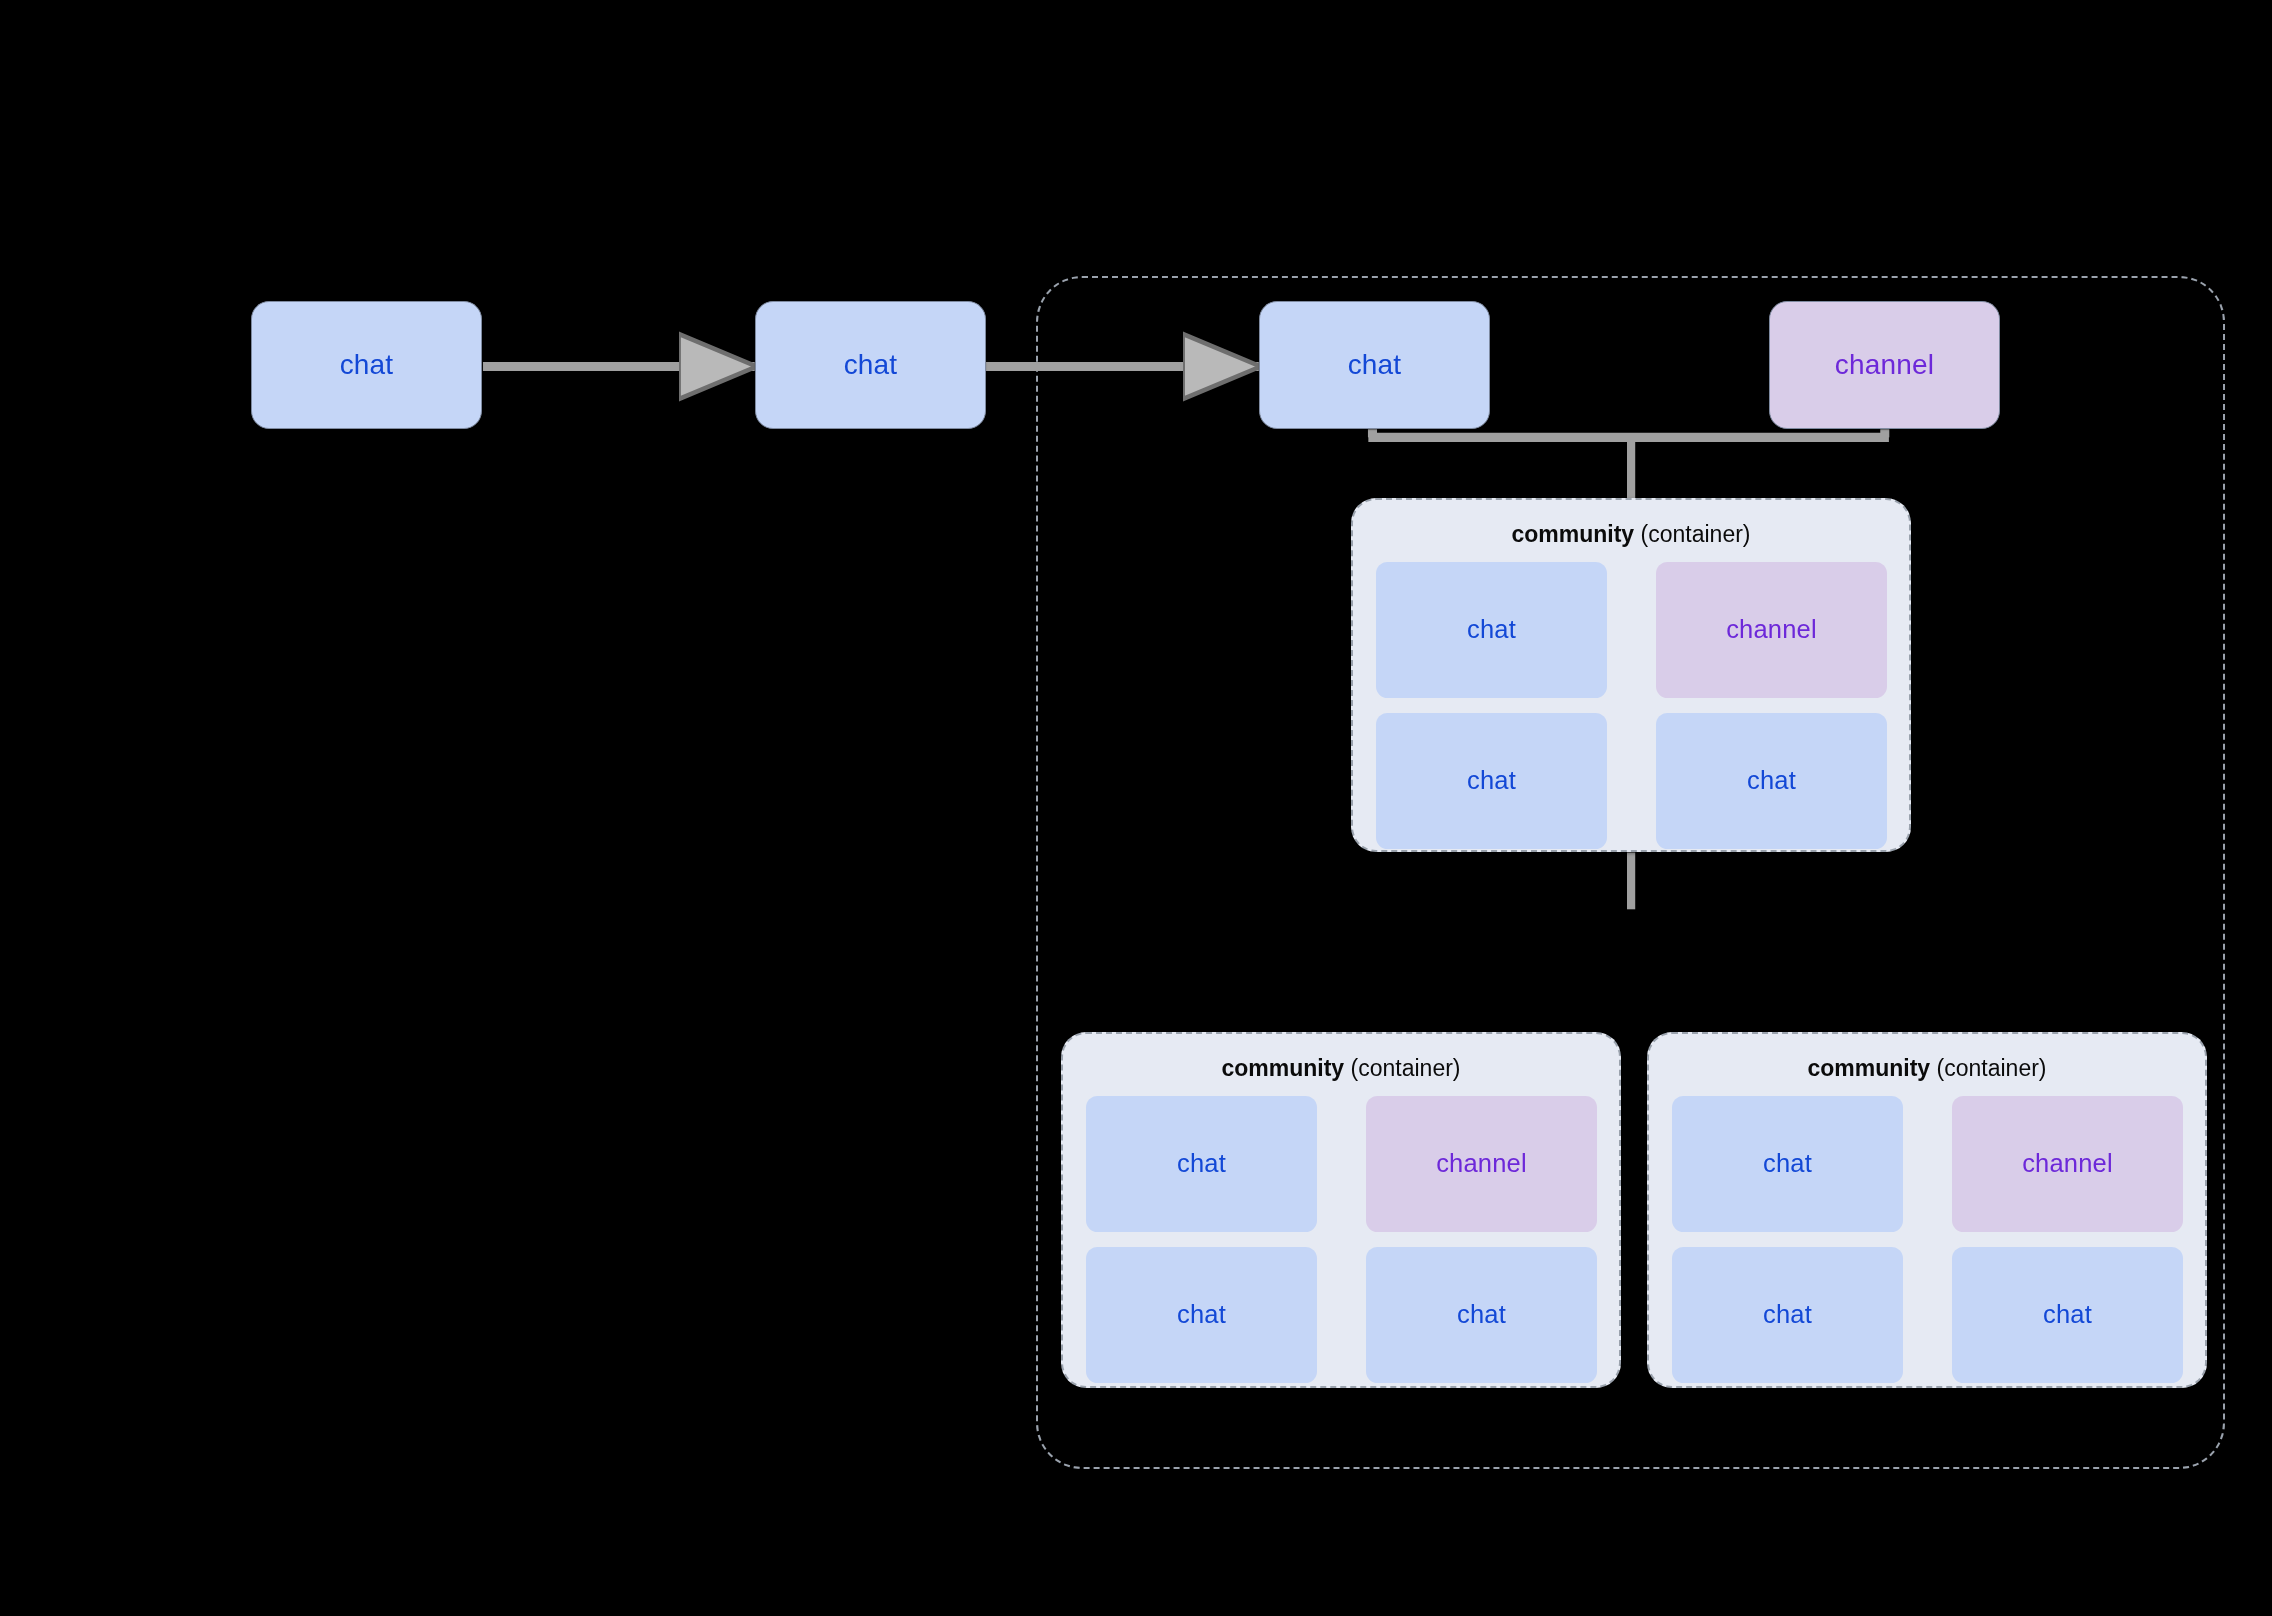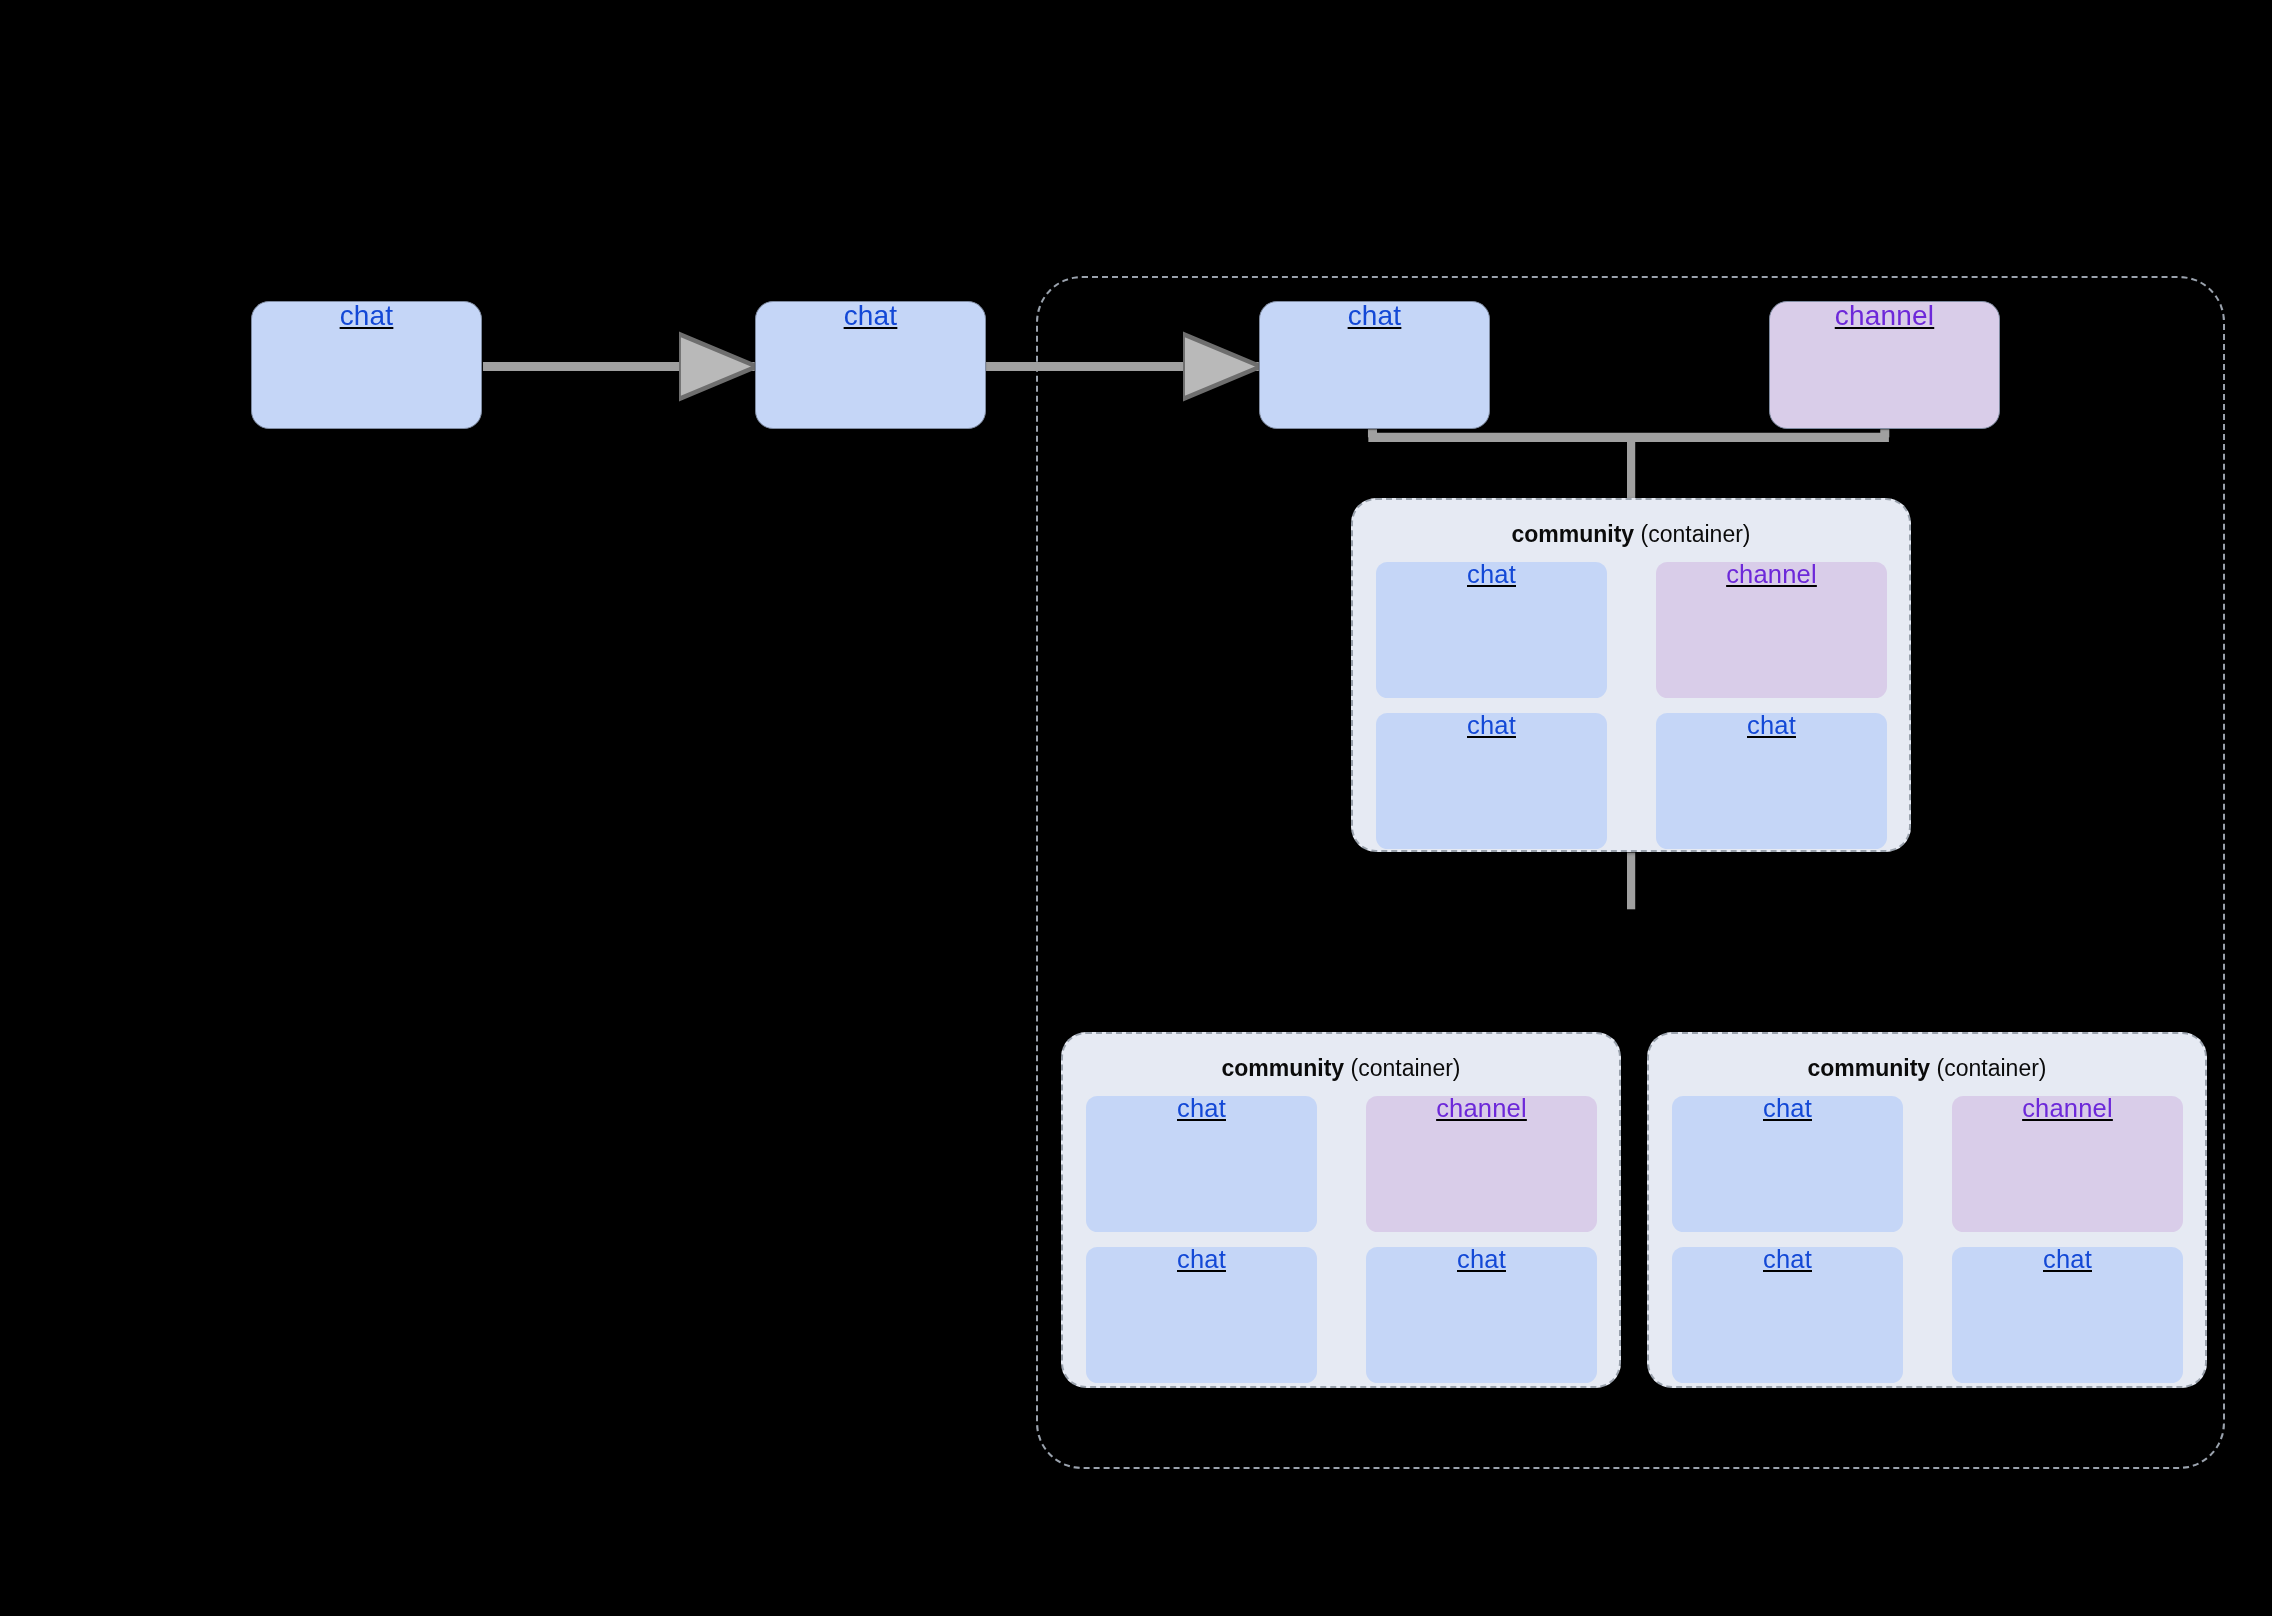--- a/index.html
+++ b/index.html
@@ -26,24 +26,23 @@
     height: 1616px;
     pointer-events: none;
     z-index: 1;
   }
 
   
   .node {
     position: absolute;
     box-sizing: border-box;
     display: flex;
-    align-items: flex-start;
+    align-items: center;
     justify-content: center;
     z-index: 3;
-    text-decoration: underline;
   }
   .node-label {
     font-size: 28px;
     line-height: 1;
     letter-spacing: 0.2px;
     white-space: nowrap;
   }
 
   
   .node.top {

